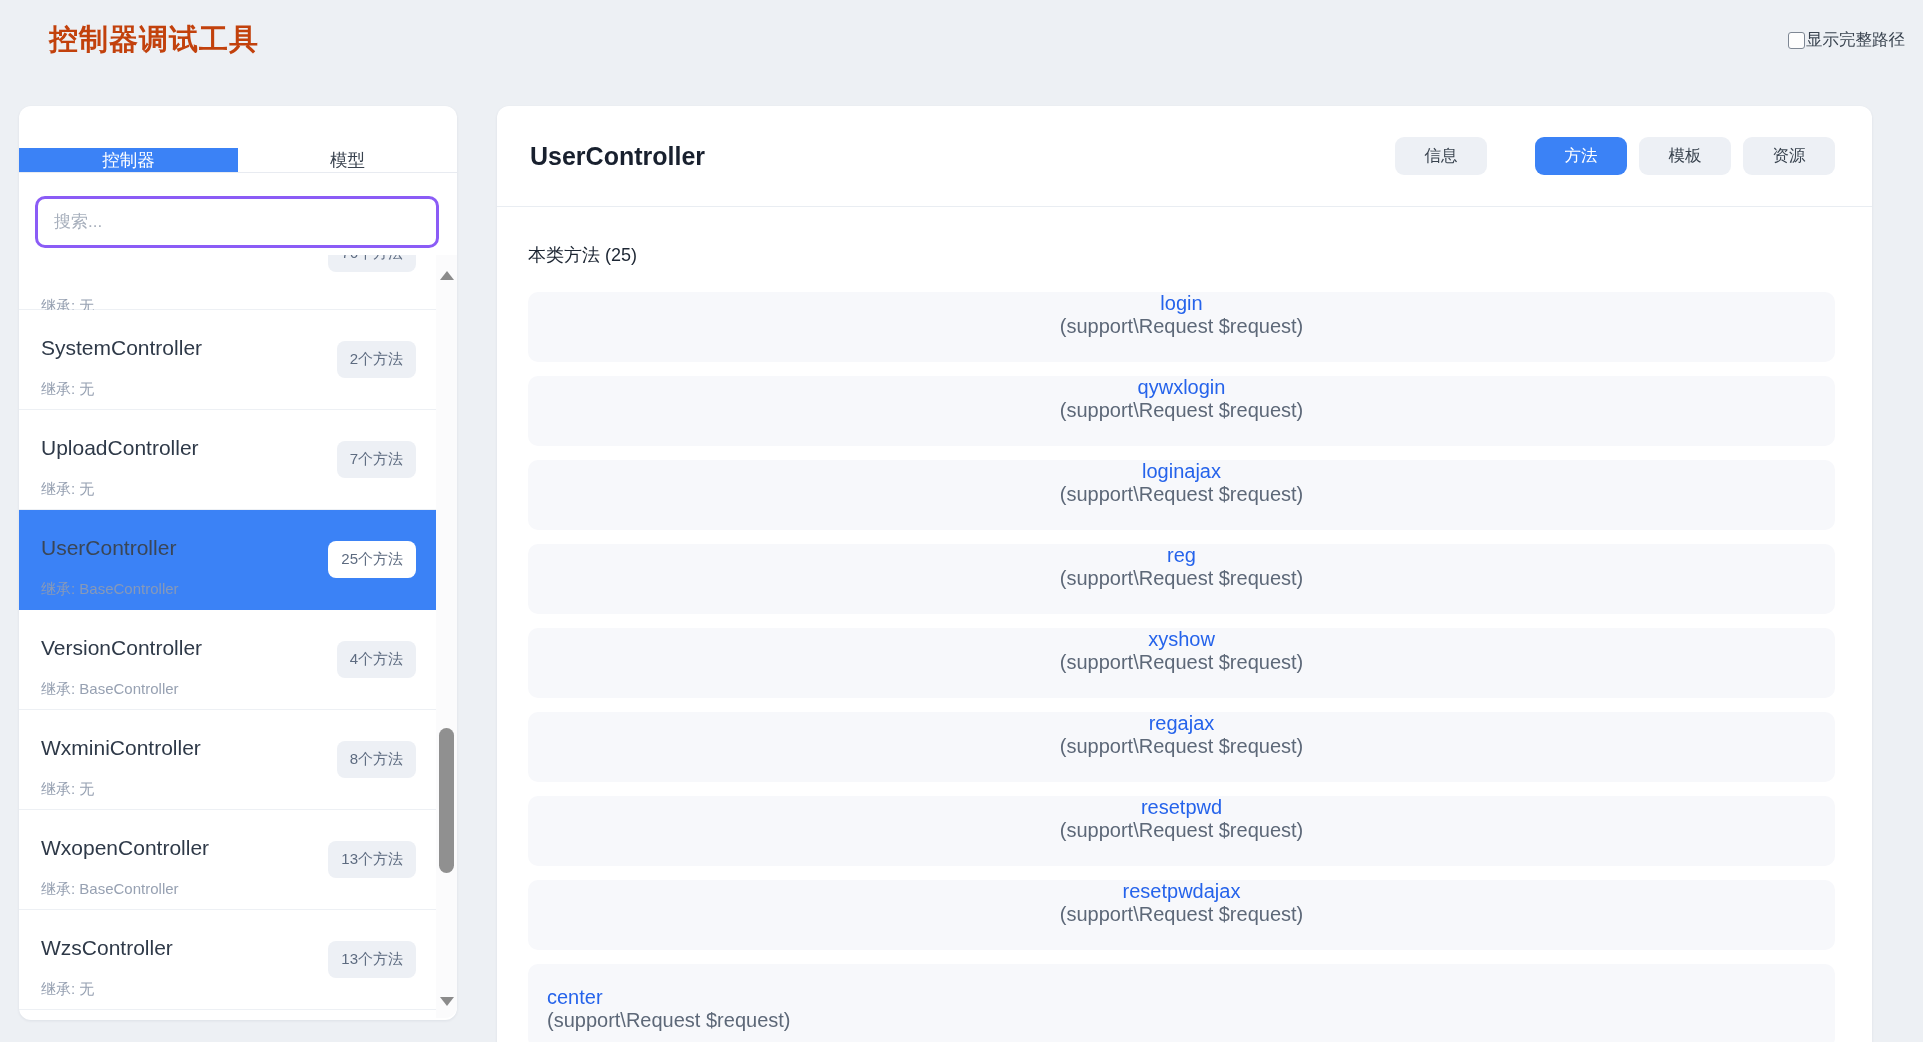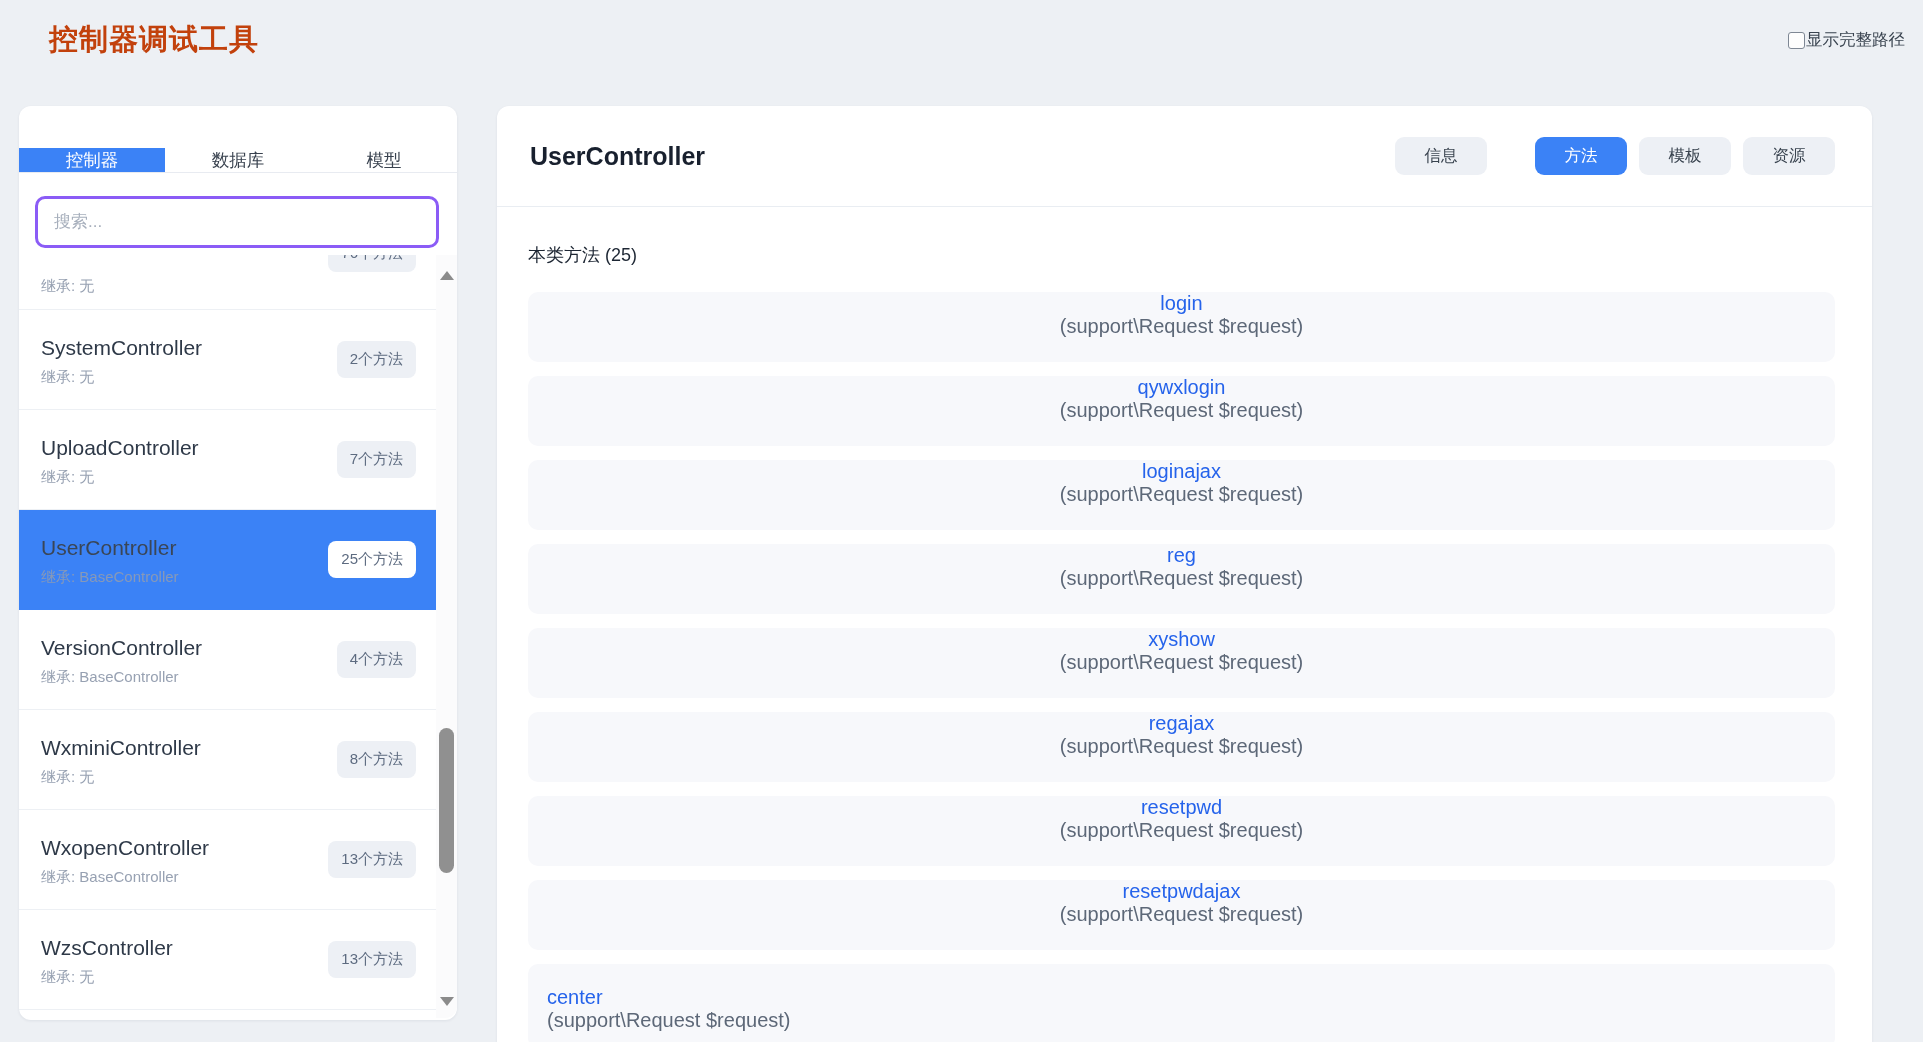--- a/index.html
+++ b/index.html
@@ -41,21 +41,21 @@
     padding:0 16px; font-size:17px; color:#333; outline:none; background:#fff;
     font-family:inherit;
   }
   .search-input::placeholder { color:#a7afbc; }
 
   .ctrl-list { position:absolute; left:0; top:149px; width:417px; bottom:10px;
                overflow:hidden; }
   .ctrl-item { position:relative; height:100px; padding:26px 20px 0 22px;
                border-bottom:1px solid #edf0f4; cursor:pointer; background:#fff; }
   .ctrl-item .nm { font-size:21px; color:#2e3948; margin-bottom:8px; }
-  .ctrl-item .sub { font-size:15px; color:#97a1b2; }
+  .ctrl-item .sub { font-size:15px; color:#97a1b2;margin-top:20px; }
   .badge { position:absolute; right:20px; top:31px; background:#edf0f5;
            color:#5d6b80; font-size:15px; padding:9px 13px; border-radius:8px;
            white-space:nowrap; }
   .ctrl-item.selected { background:#3b82f6; border-bottom-color:#3b82f6; }
   .ctrl-item.selected .nm { color:#3a4656; }
   .ctrl-item.selected .sub { color:#8799b8; }
   .ctrl-item.selected .badge { background:#fff; }
   .ctrl-item.partial { height:55px; padding:0; }
   .ctrl-item.partial .sub { position:absolute; left:22px; top:22px; }
   .ctrl-item.partial .badge { top:-20px; }
@@ -99,21 +99,20 @@
 <div class="page-title">控制器调试工具</div>
 
 <div class="fullpath">
   <div class="box"></div>
   <div class="lbl">显示完整路径</div>
 </div>
 
 <div class="card sidebar">
   <div class="tabs">
     <div class="tab active">控制器</div>
-    <div class="tab">数据库</div>
     <div class="tab">模型</div>
   </div>
 
   <div class="search-wrap">
     <input class="search-input" placeholder="搜索..." style="">
   </div>
 
   <div class="ctrl-list">
     <div class="ctrl-item partial">
       <div class="sub">继承: 无</div>

